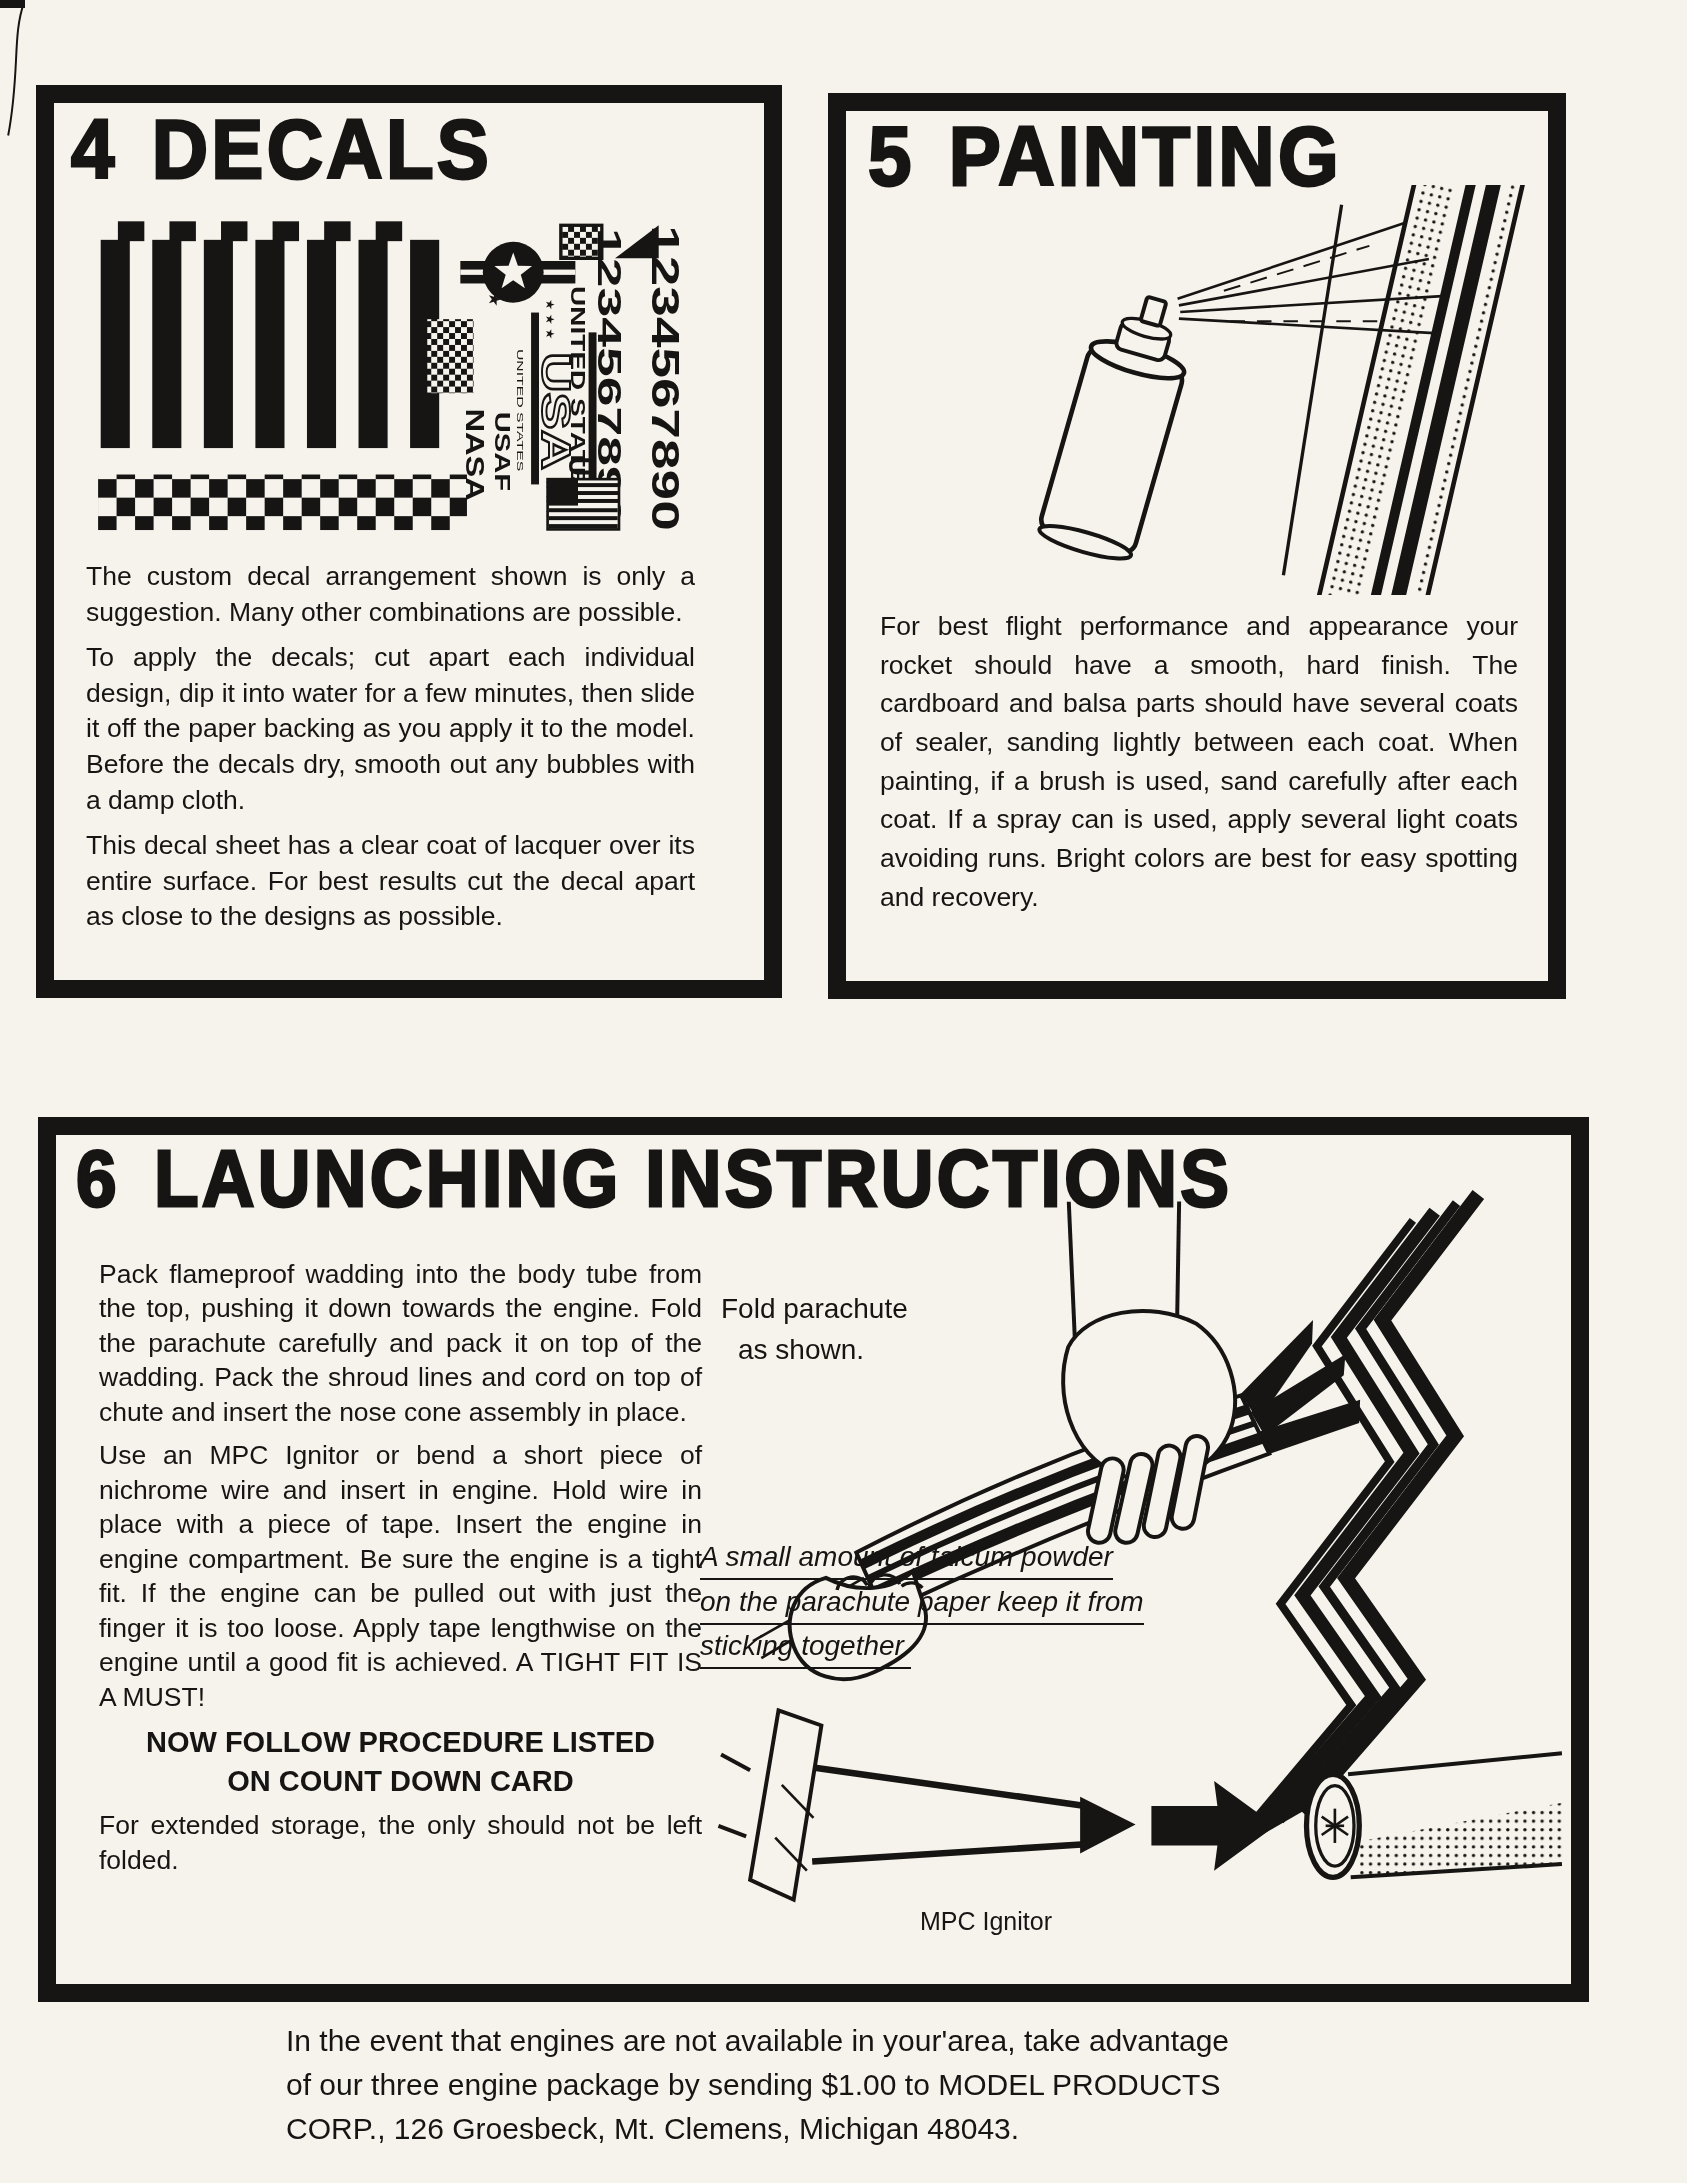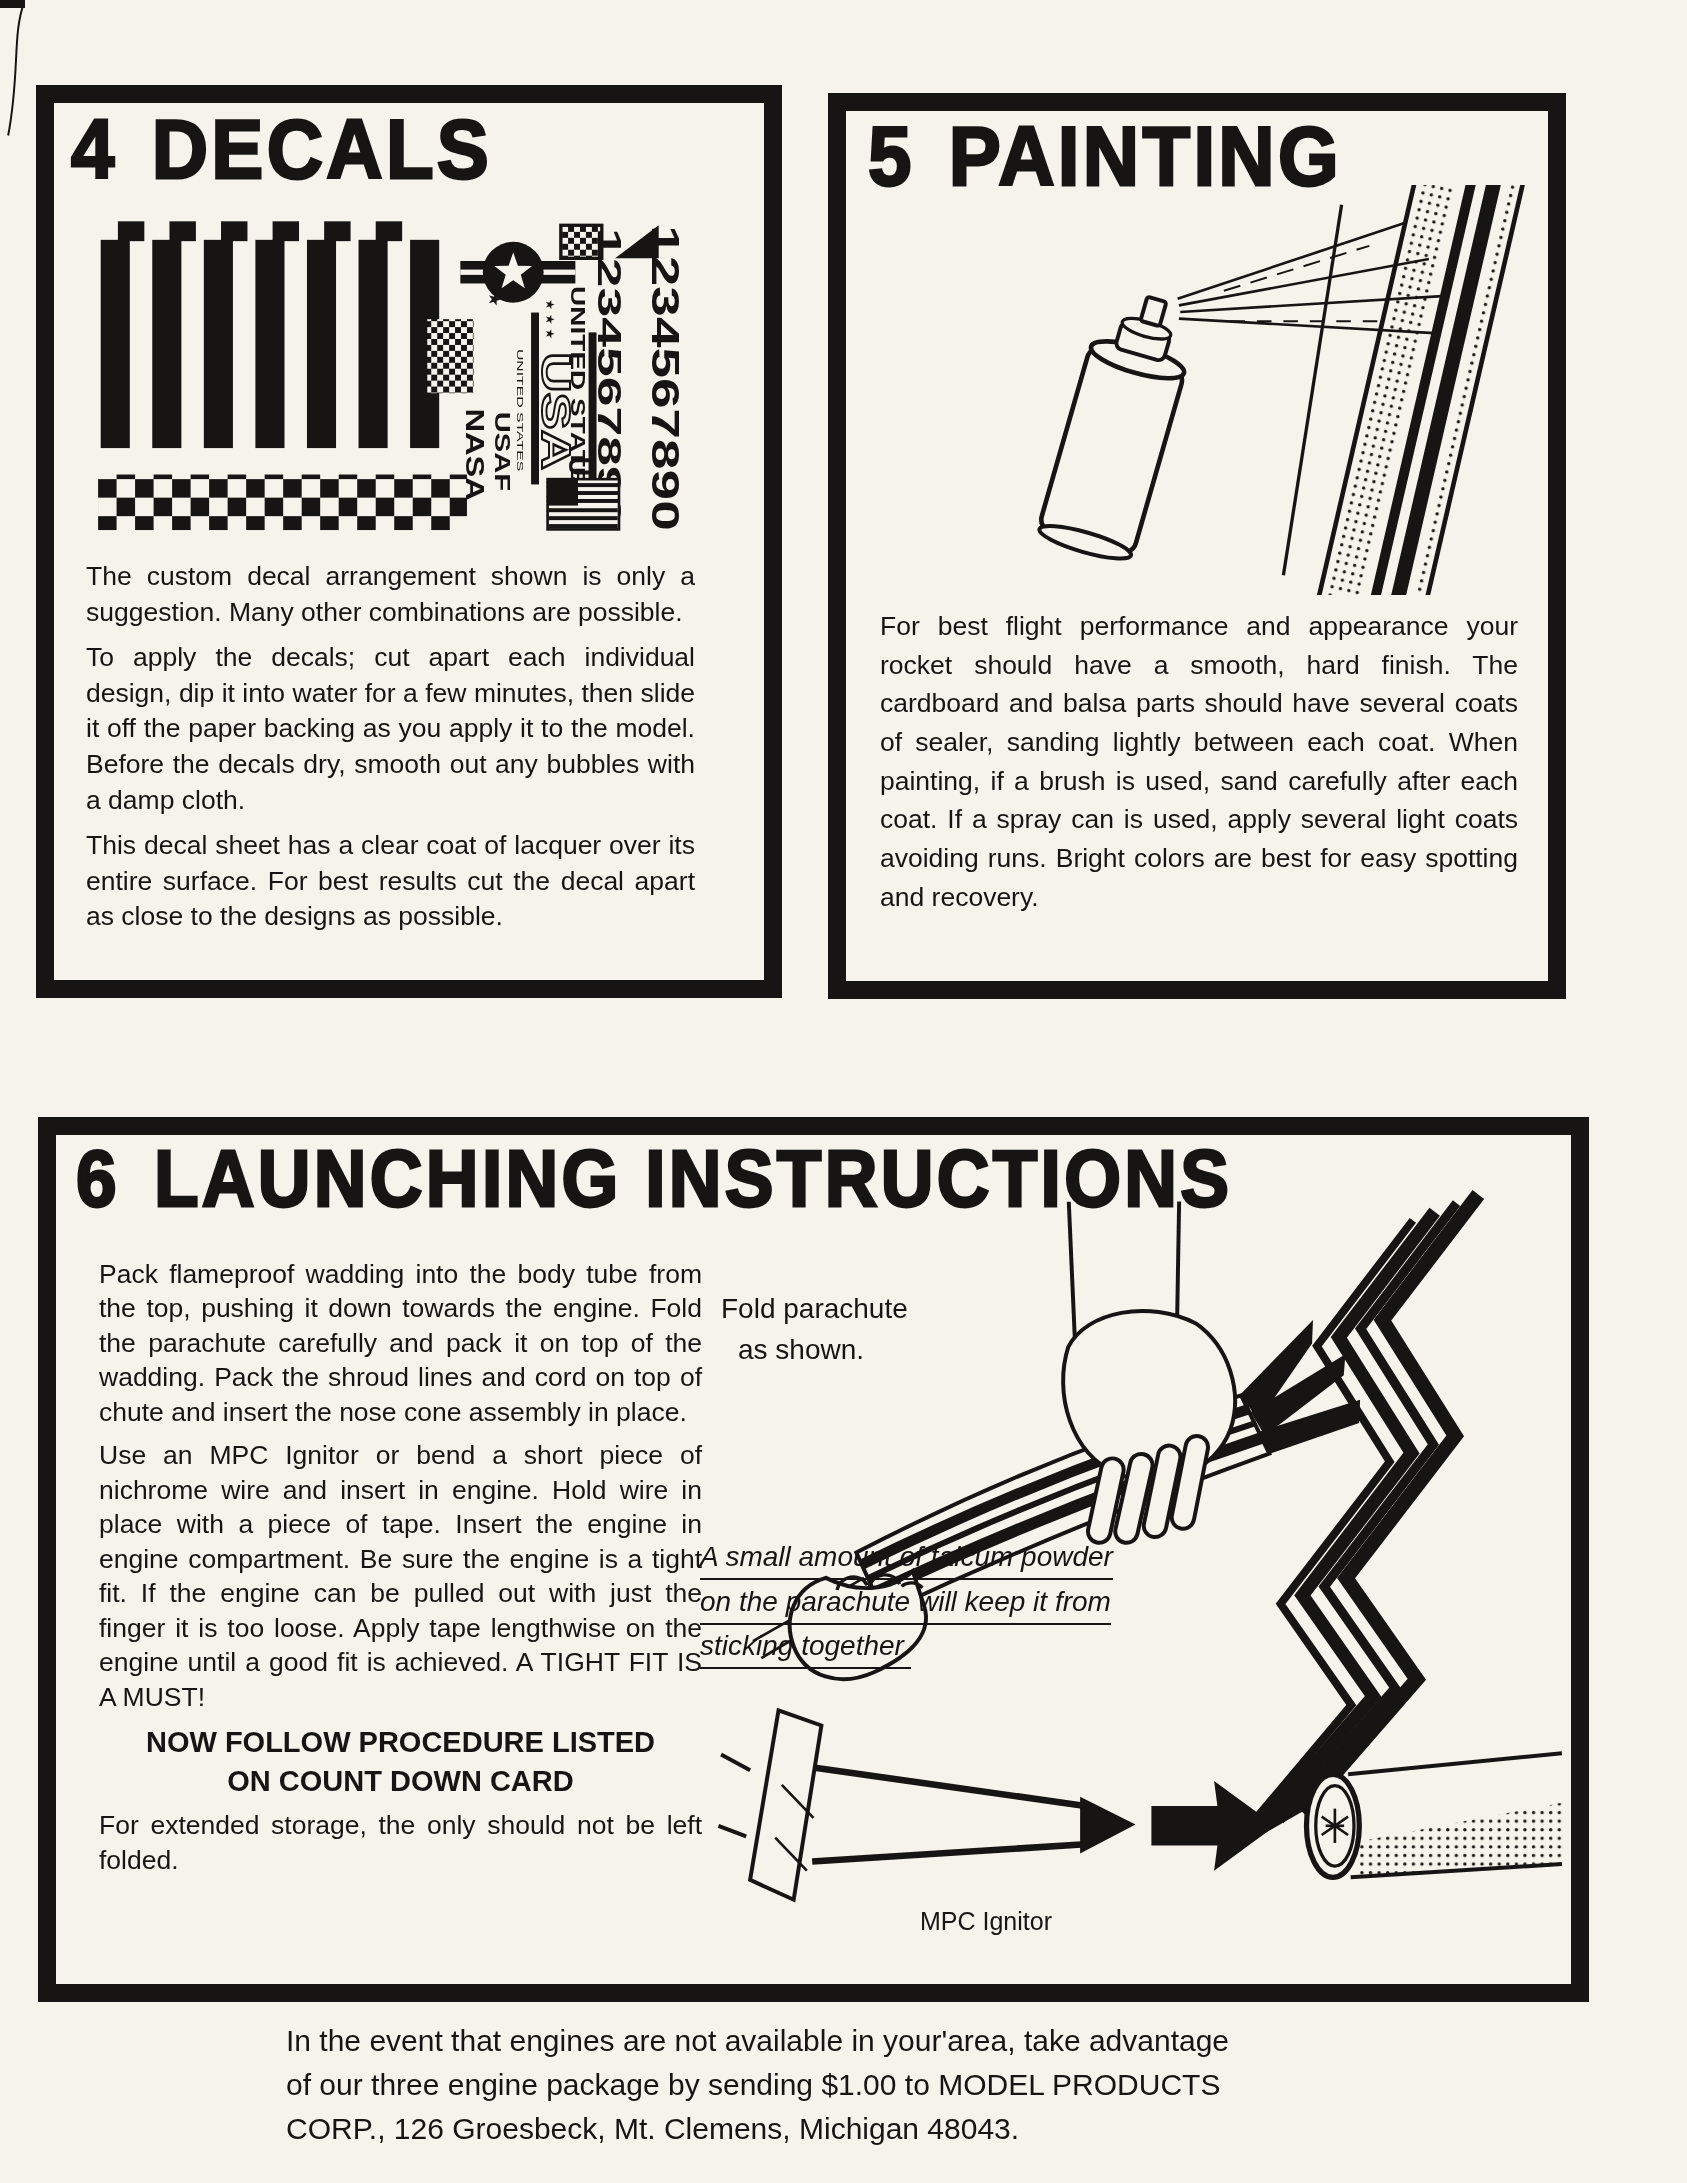--- a/index.html
+++ b/index.html
@@ -234,21 +234,21 @@
 
       <g>
         <path d="M196,518 C146,520 118,562 124,608 C130,655 176,684 232,674 C296,662 332,636 330,596 L326,540 C288,560 238,554 196,518 Z" fill="#f6f3ec" stroke="#171513" stroke-width="6"></path>
         <path d="M208,540 a24,22 0 0 1 46,4 M256,548 a24,22 0 0 1 46,6 M304,558 a22,20 0 0 1 30,10" fill="none" stroke="#171513" stroke-width="5"></path>
       </g>
     </g>
   </svg>
 
   <div class="talcum" style="left:700px;top:1542px;font-style:italic;">
     <div>A small amount of talcum powder</div>
-    <div>on the parachute will keep it from</div>
+    <div>on the parachute paper keep it from</div>
     <div>sticking together.</div>
   </div>
 
   <svg style="position:absolute;left:715px;top:1707px;" width="853" height="198" viewBox="0 0 1290 300">
     <defs>
       <pattern id="dotsC" width="13" height="13" patternUnits="userSpaceOnUse">
         <circle cx="4" cy="4" r="2.6" fill="#171513"></circle>
       </pattern>
     </defs>
 

